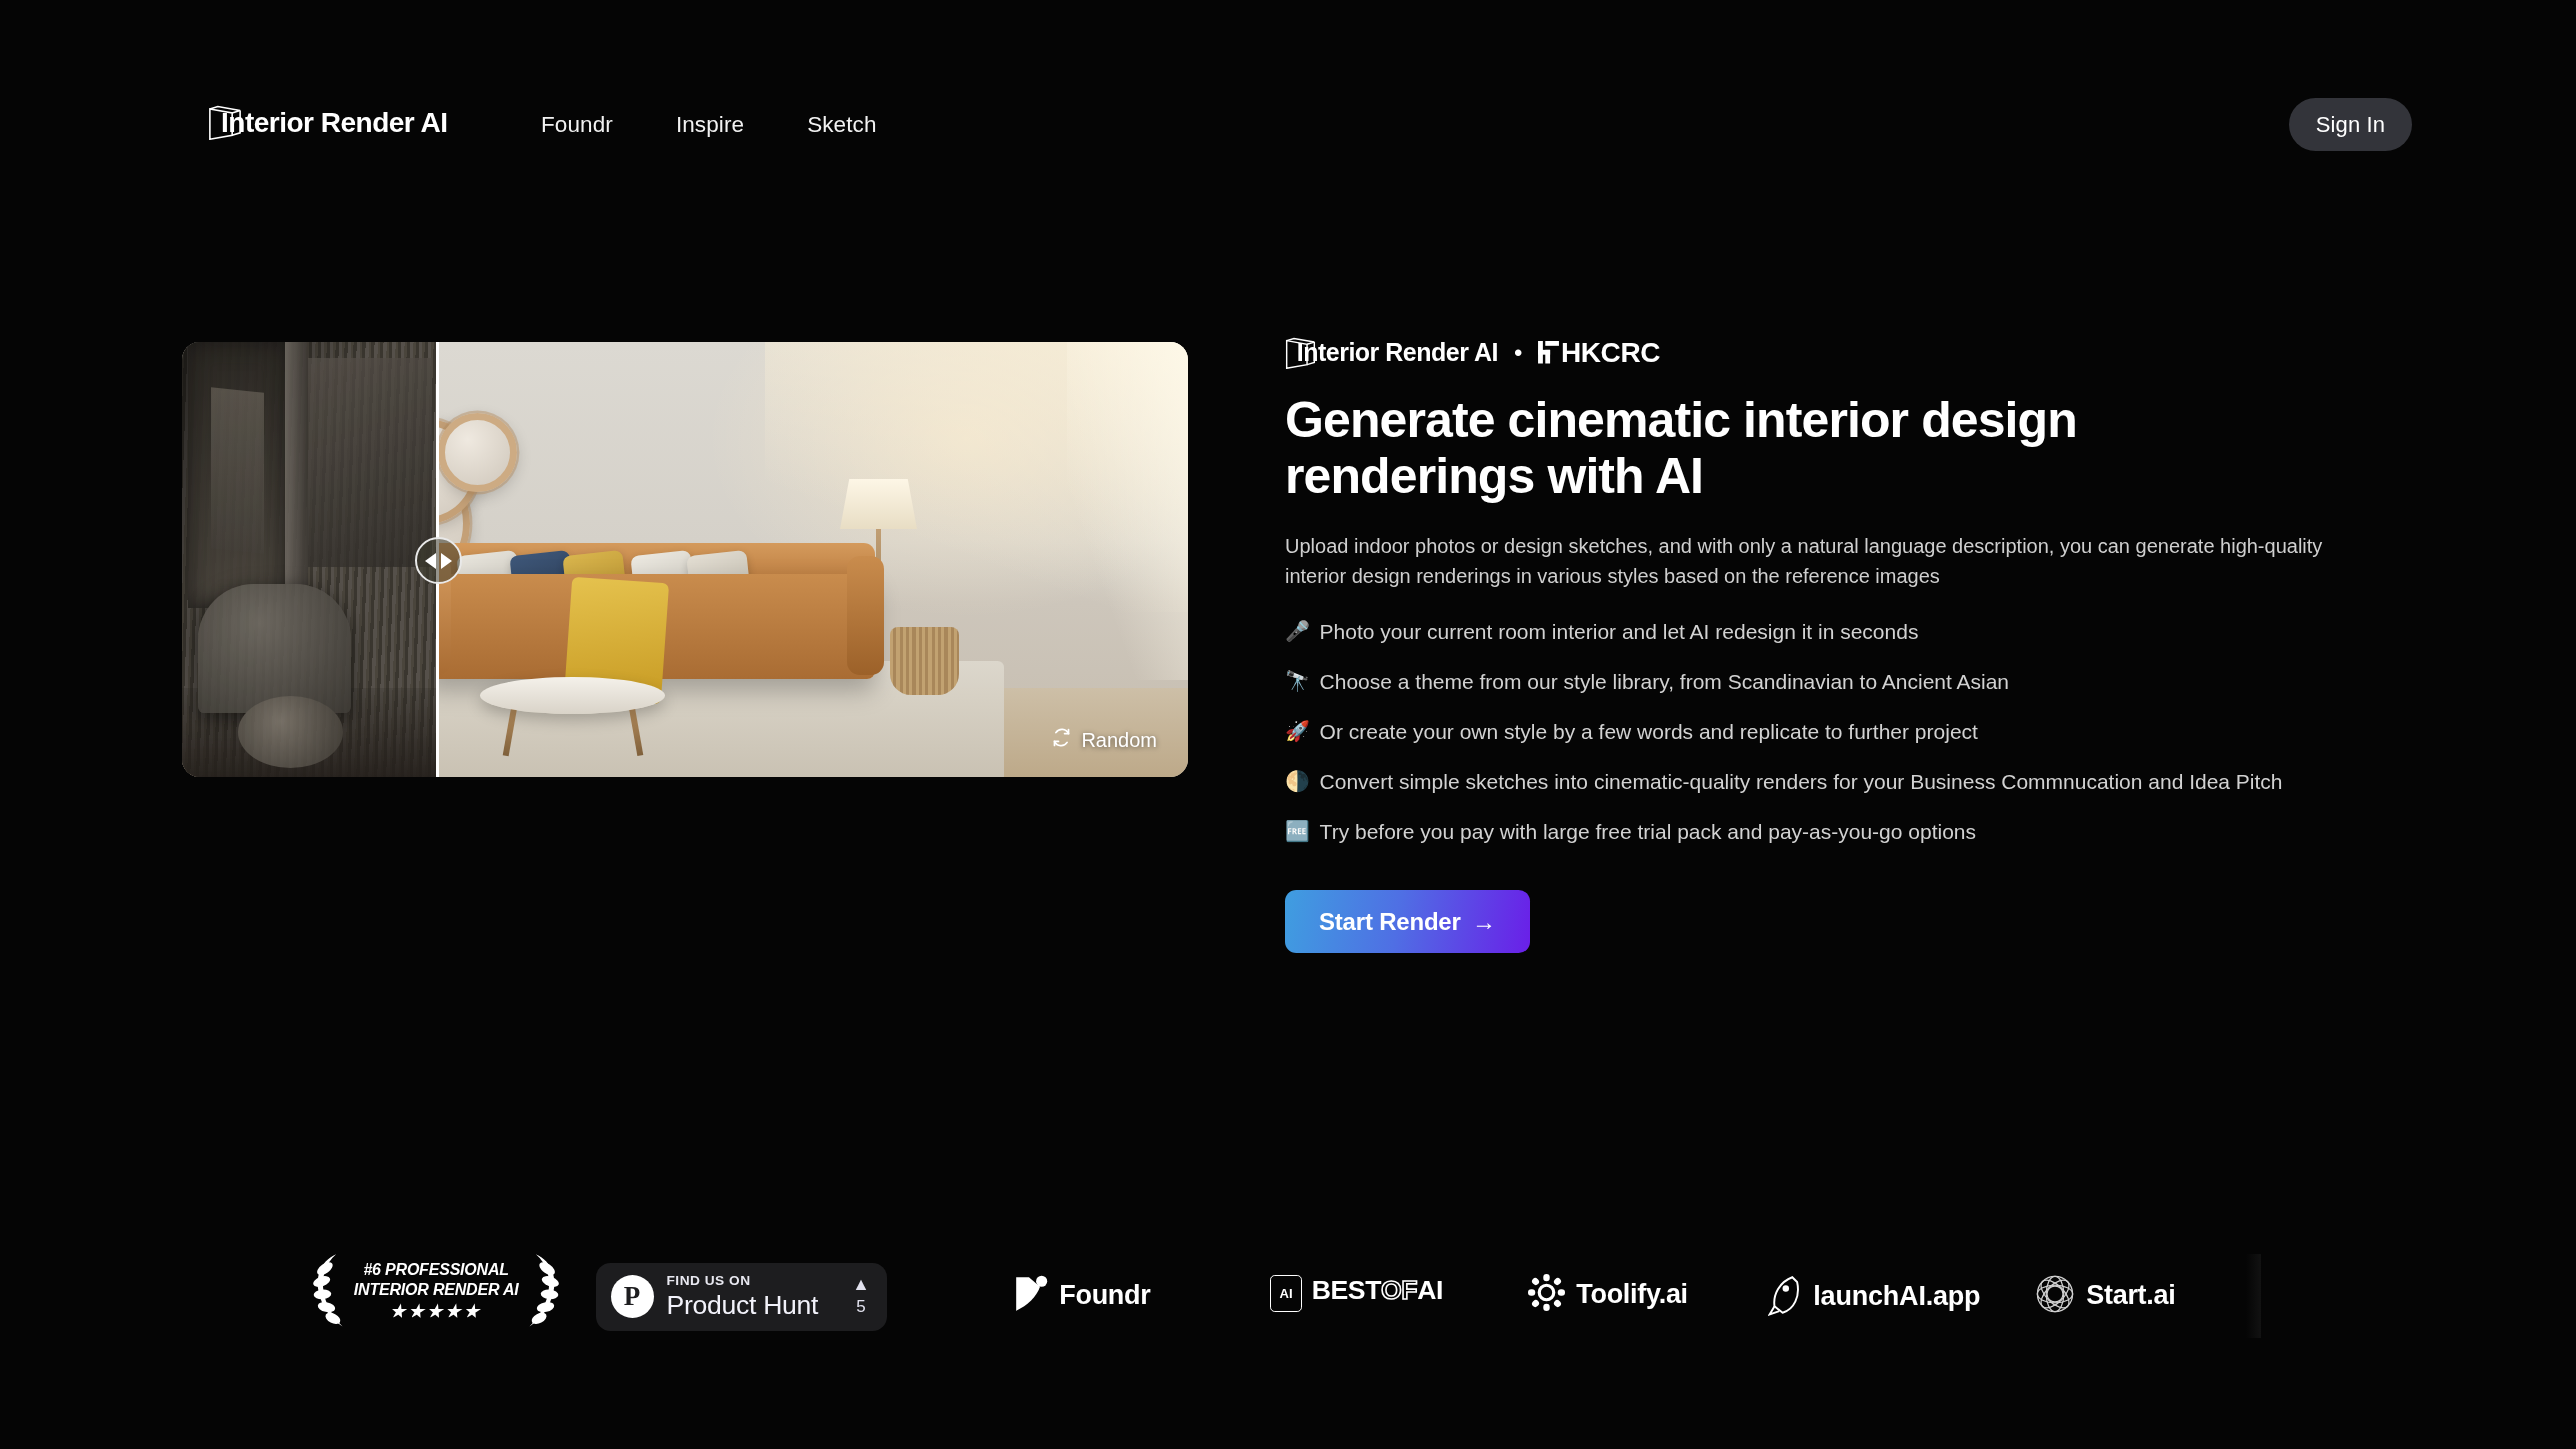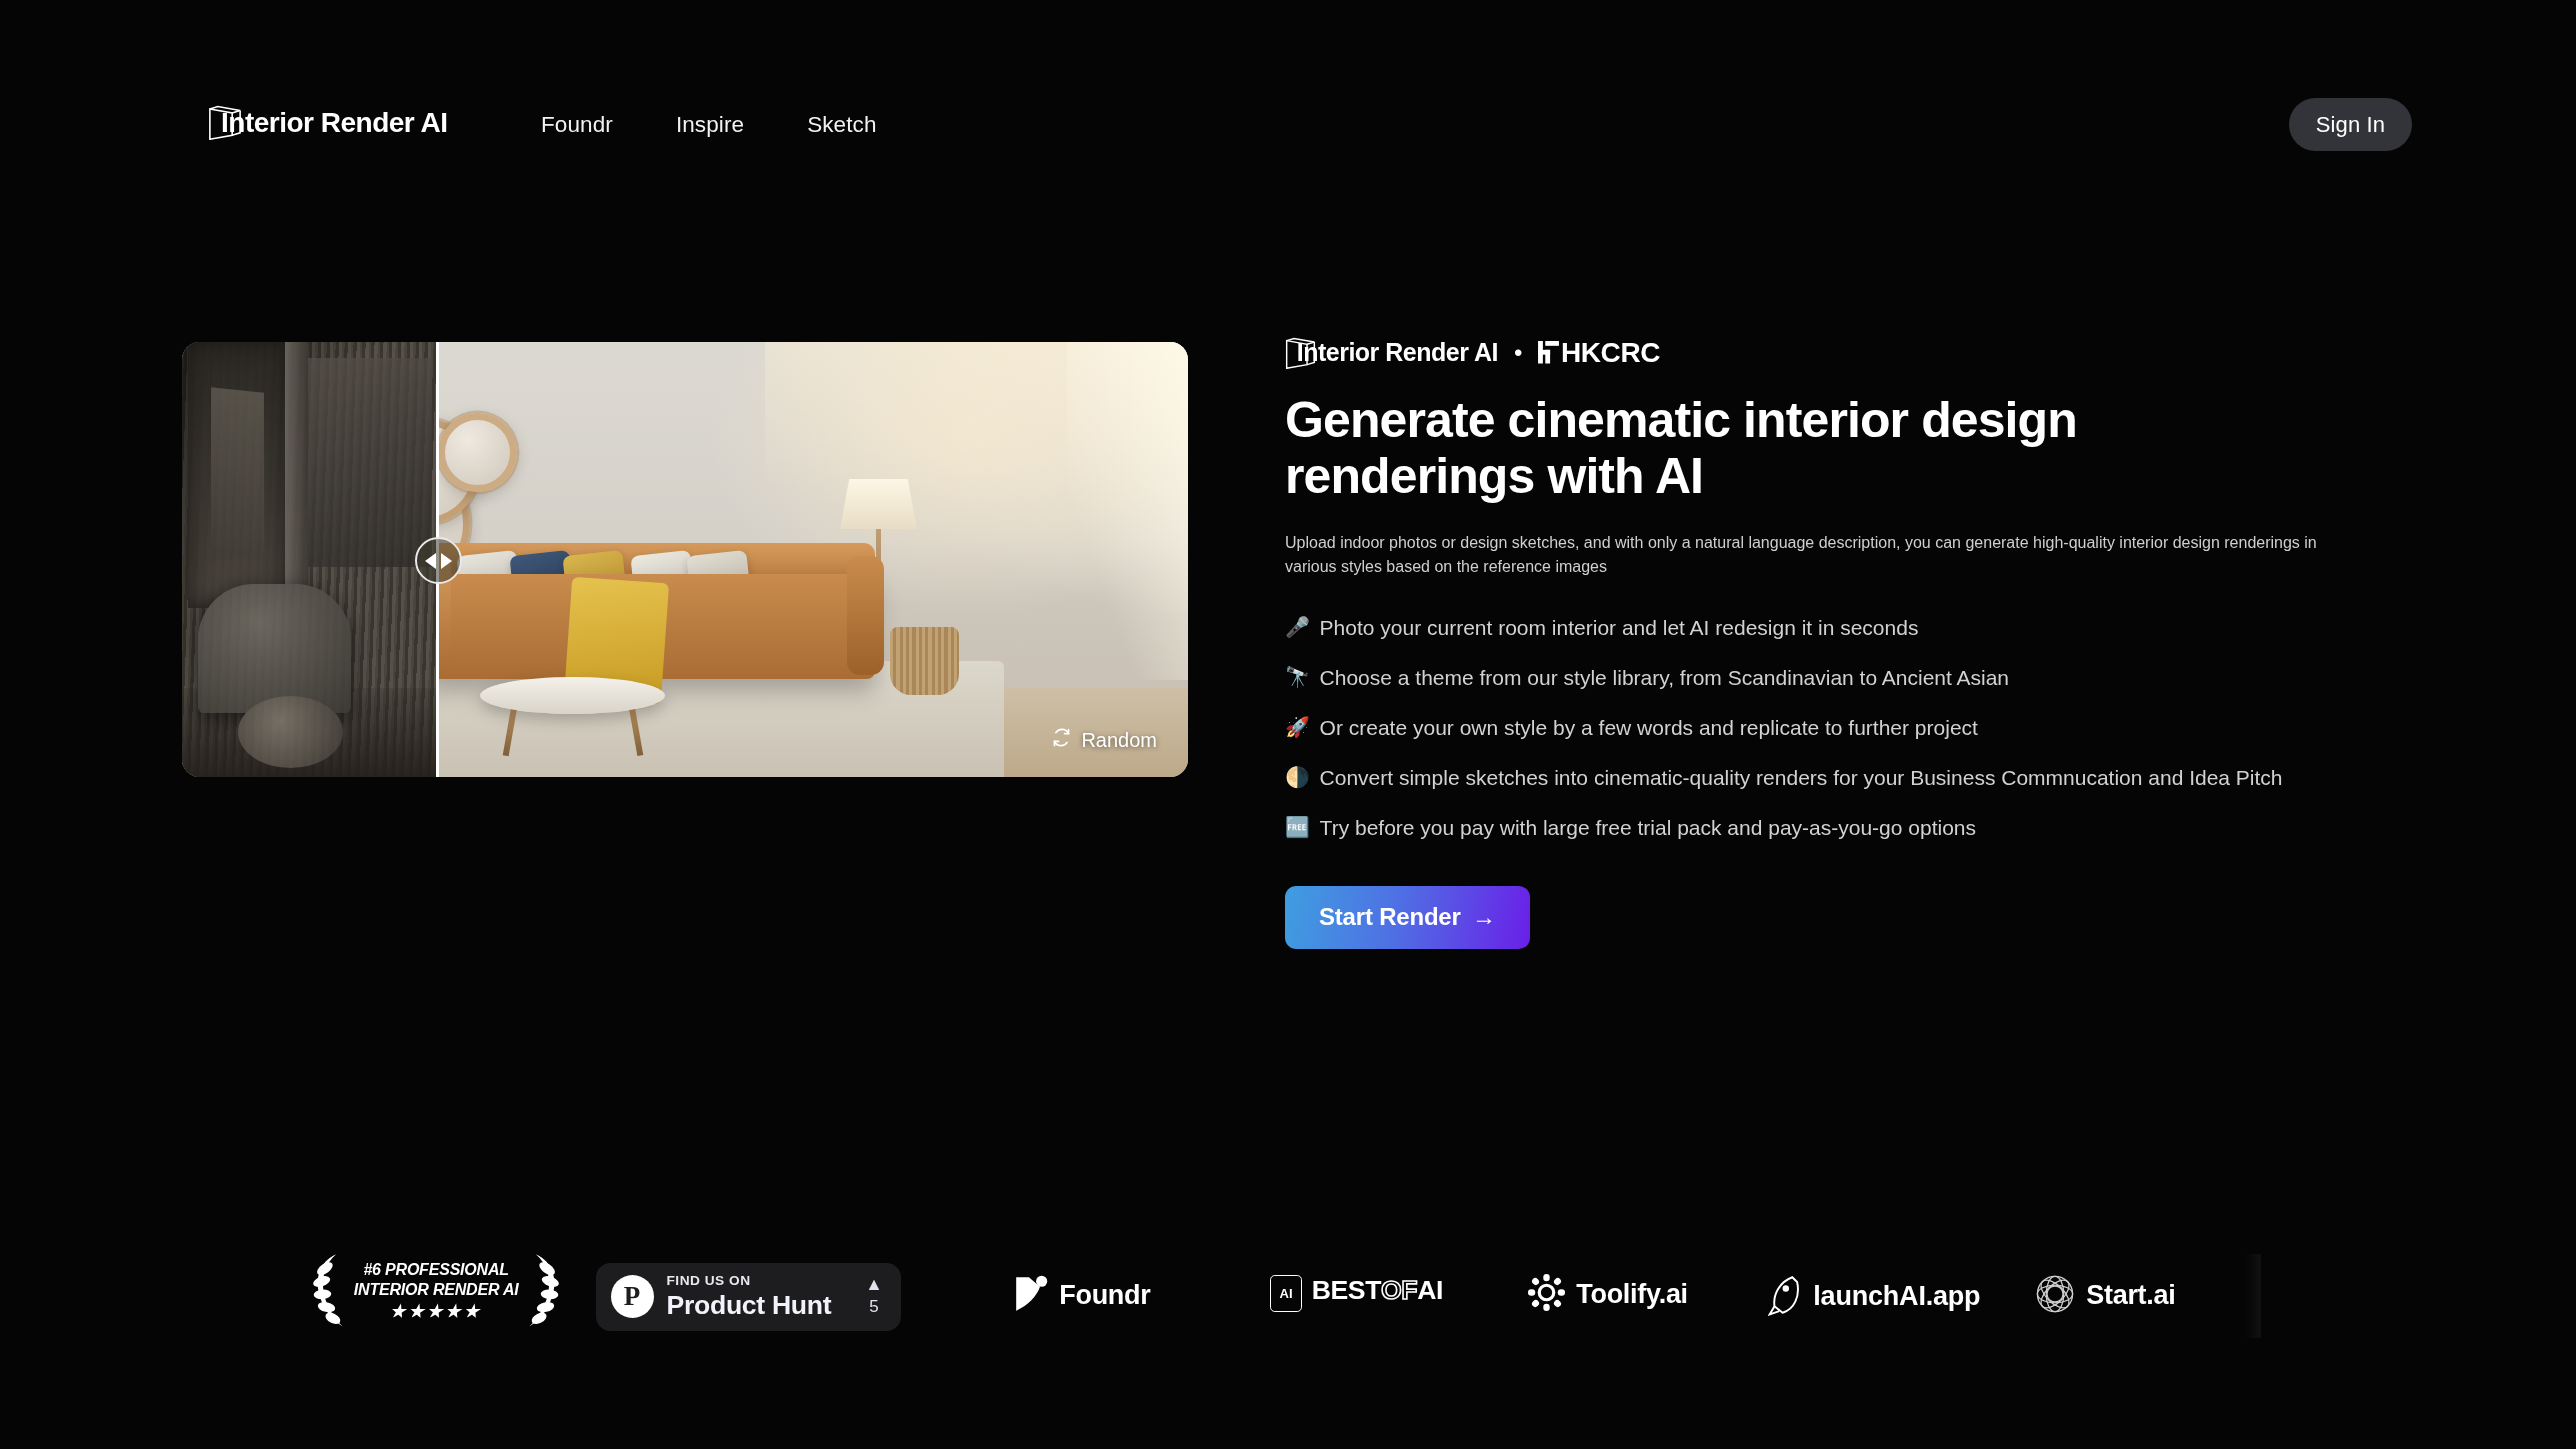--- a/index.html
+++ b/index.html
@@ -176,22 +176,22 @@
   .eyebrow .brand-text { font-size:25px; margin-left:-19.3px; }
   .dot-sep { color:#ffffff; font-size:24px; margin:0 16px; line-height:1; }
   .hkcrc { display:flex; align-items:center; gap:1.6px; }
   .hkcrc-text { color:#fff; font-size:28px; font-weight:800; letter-spacing:-0.4px; }
 
   h1 {
     color:#ffffff; font-size:50px; line-height:1.12; font-weight:700;
     letter-spacing:-0.9px; margin-bottom:27px; max-width:1006px;
   }
   .sub {
-    color:#cfcfcf; font-size:16px; line-height:1.52; max-width:1047px;
-    margin-bottom:34px; font-weight:400;
+    color:#cfcfcf; font-size:20px; line-height:1.52; max-width:1047px;
+    margin-bottom:26px; font-weight:400;
   }
   .features { list-style:none; }
   .features li {
     color:#d2d2d2; font-size:21px; line-height:1.38; margin-bottom:21px;
     display:flex; align-items:flex-start; gap:9.7px; max-width:1038px;
   }
   .features li .emo { font-size:20px; line-height:1.38; flex:none; }
   .cta {
     margin-top:22.5px; display:inline-flex; align-items:center; gap:11.3px;
     background:linear-gradient(100deg,#3f9ee0 0%, #4f6fe4 46%, #6a1fe8 100%);
@@ -217,21 +217,21 @@
 
   .ph {
     background:#1d1d1f; border-radius:14.5px; height:68px;
     display:flex; align-items:center; padding:0 17.7px 0 14.5px; gap:13px;
     cursor:pointer;
   }
   .ph-circle { width:43px; height:43px; border-radius:50%; background:#ffffff;
     display:flex; align-items:center; justify-content:center;
     color:#1d1d1f; font-size:27px; font-weight:700; font-family:"Liberation Serif", serif; }
   .ph-lines .t1 { color:#e8e8f0; font-size:13.7px; font-weight:700; letter-spacing:0.5px; }
-  .ph-lines .t2 { color:#f2f2fa; font-size:26.6px; font-weight:700; letter-spacing:-0.3px; margin-top:2px; }
+  .ph-lines .t2 { color:#f2f2fa; font-size:26.6px; font-weight:400; letter-spacing:-0.3px; margin-top:2px; }
   .ph-vote { margin-left:21px; text-align:center; color:#e2e2ee; }
   .ph-vote .arr { font-size:17.7px; line-height:1; }
   .ph-vote .num { font-size:17px; margin-top:3.2px; }
 
   .simple-logo { display:flex; align-items:center; gap:11.3px; color:#fff; }
   .simple-logo .name { font-size:27px; font-weight:700; letter-spacing:-0.3px; white-space:nowrap; }
   .name-thin { font-size:27px; font-weight:600; letter-spacing:-0.2px; white-space:nowrap; color:#fff; }
 
   .bestofai { display:flex; align-items:flex-start; gap:9.7px; }
   .ai-badge { width:32px; height:37px; display:flex; align-items:center; justify-content:center;

